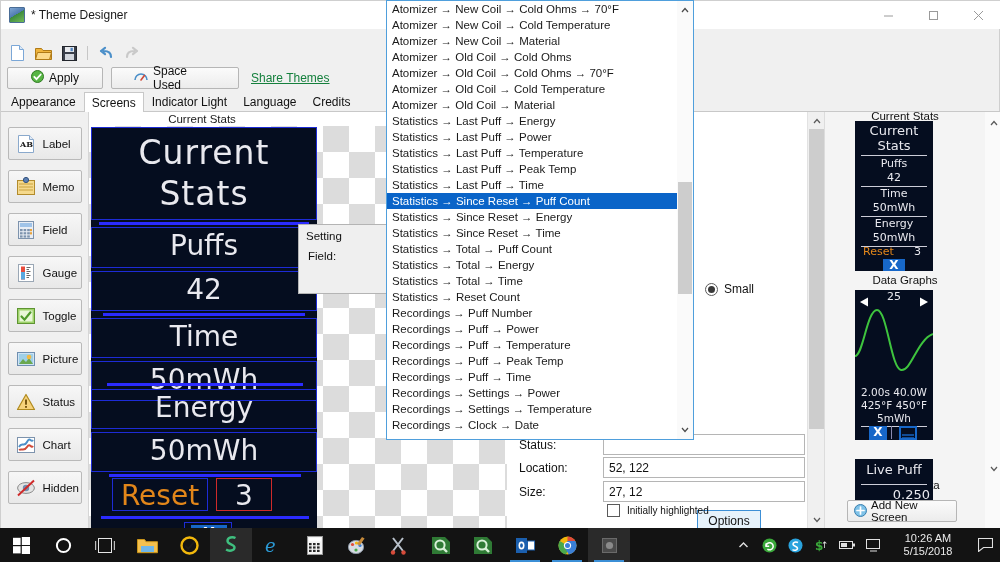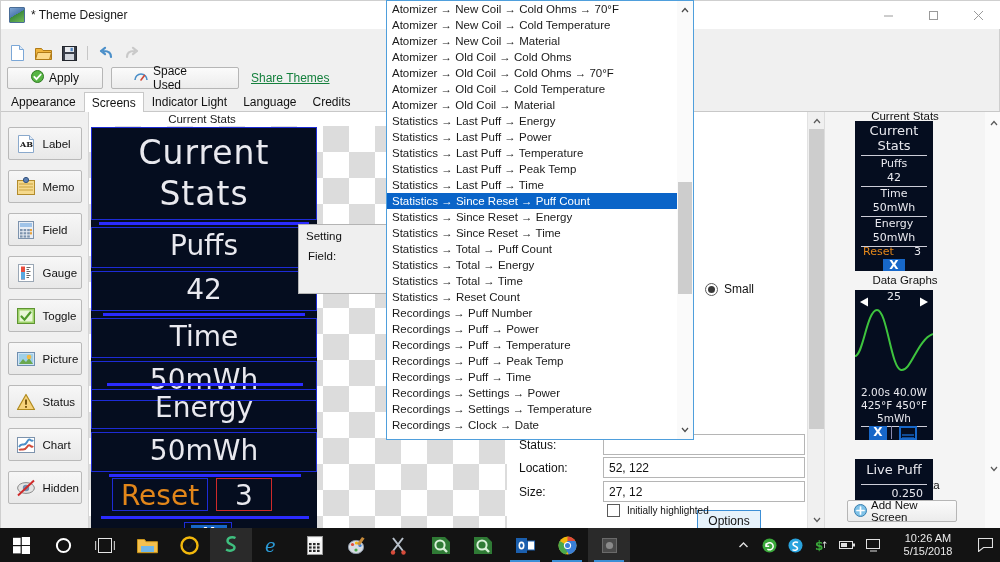--- a/index.html
+++ b/index.html
@@ -609,21 +609,21 @@
                 </g>
               </svg>
           </div>
         </div>
 
         <div class="scr-caption" style="position:absolute; left:0; top:331px; width:160px;margin-top:36px;">Life Puff Data</div>
         <div class="thumb" style="position:absolute; left:30px; top:347px; width:78px; height:50px;">
           <div class="t-line" style="top:3px; font-size:13px;">Live Puff</div>
           <div class="t-rule" style="left:6px; top:25px; width:66px;"></div>
           <div style="position:absolute; left:3px; top:28px; font-size:17px;margin-top:20px;">Ohm</div>
-          <div style="position:absolute; right:10px; top:28px; font-size:11px;">0.250</div>
+          <div style="position:absolute; right:3px; top:28px; font-size:13px;">0.250</div>
         </div>
 
         <div class="addbtn">
           <span>
             <svg width="13" height="13" viewBox="0 0 13 13">
               <circle cx="6.5" cy="6.5" r="6" fill="#7fc2e8" stroke="#3a7fae"></circle>
               <path d="M6.5 3v7M3 6.5h7" stroke="#ffffff" stroke-width="1.7" stroke-linecap="round"></path>
             </svg>
           </span>
           <span>Add New Screen</span>

